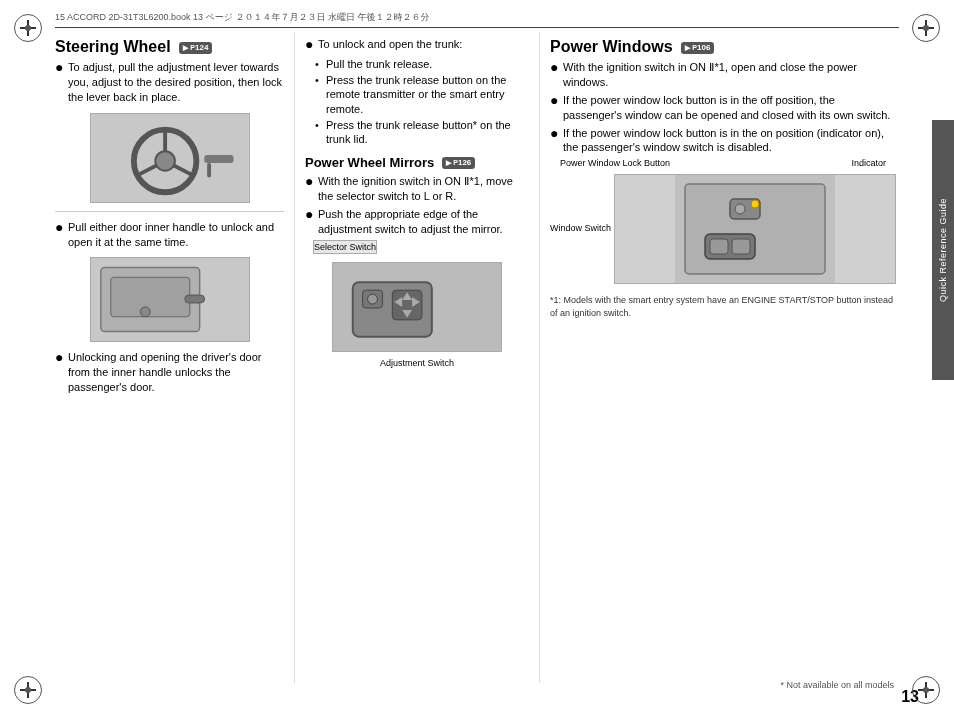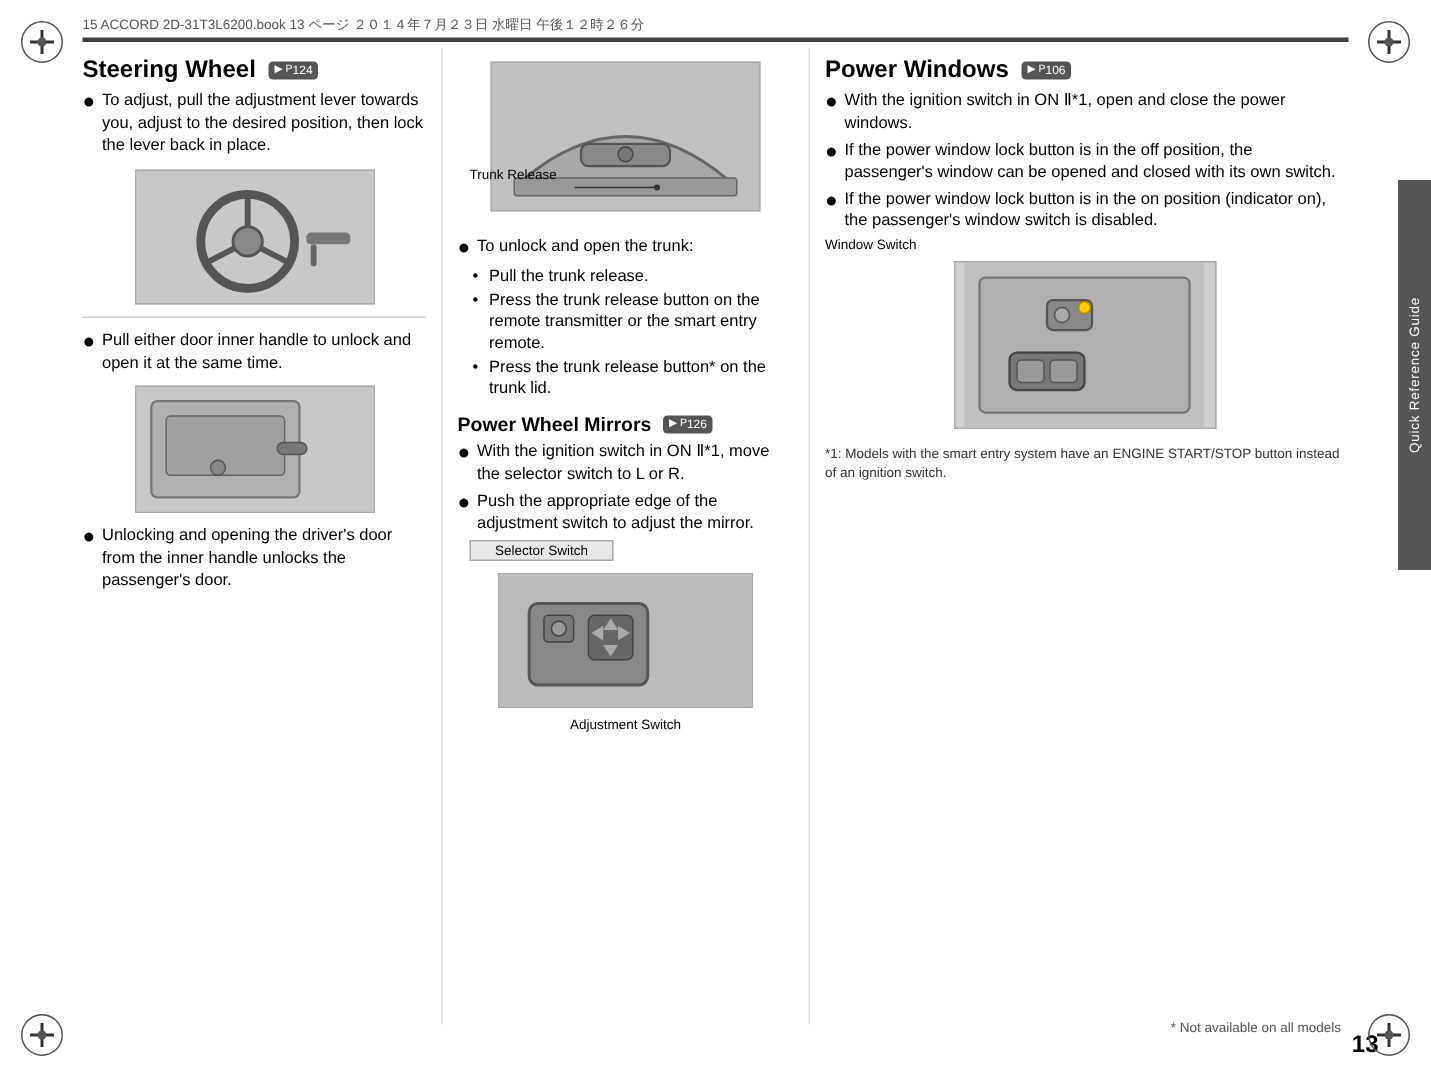--- a/index.html
+++ b/index.html
@@ -69,21 +69,21 @@
     .top-bar {
       position: absolute;
       top: 10px;
       left: 55px;
       right: 55px;
       height: 18px;
       font-size: 9px;
       color: #555;
       display: flex;
       align-items: center;
-      border-bottom: 3px solid #404040;
+      border-bottom: 1px solid #404040;
       padding-bottom: 2px;
     }
 
     
     .right-tab {
       position: absolute;
       right: 0;
       top: 120px;
       width: 22px;
       height: 260px;
@@ -159,21 +159,21 @@
       margin-top: 10px;
     }
 
     
     .page-ref {
       display: inline-flex;
       align-items: center;
       background: #555;
       color: #fff;
       font-size: 8px;
-      font-weight: normal;
+      font-weight: bold;
       padding: 1px 4px;
       border-radius: 3px;
       margin-left: 4px;
       vertical-align: middle;
     }
     .page-ref::before {
       content: '▶ P ';
       font-size: 7px;
     }
 
@@ -368,41 +368,20 @@
         <span class="bullet-dot">●</span>
         <span>Unlocking and opening the driver's door from the inner handle unlocks the passenger's door.</span>
       </div>
     </div>
   </div>
 
   <div class="col col-mid">
 
     <div>
 
-      <div style="position:relative; margin-bottom: 16px;">
-        <div class="img-box img-trunk">
-          <svg viewBox="0 0 180 100" width="180" height="100">
-            <rect width="180" height="100" fill="#c0c0c0"></rect>
-
-            <path d="M20,80 Q90,20 160,80" fill="#a8a8a8" stroke="#666" stroke-width="2"></path>
-            <rect x="15" y="78" width="150" height="12" rx="2" fill="#999" stroke="#666" stroke-width="1"></rect>
-
-            <rect x="60" y="55" width="60" height="15" rx="5" fill="#888" stroke="#555" stroke-width="1.5"></rect>
-            <circle cx="90" cy="62" r="5" fill="#777" stroke="#444" stroke-width="1"></circle>
-          </svg>
-        </div>
-
-        <div style="position:absolute; top:70px; left:8px; font-size:9px; white-space:nowrap;">
-          <span>Trunk Release</span>
-          <svg style="position:absolute; left:70px; top:4px;" width="60" height="20">
-            <line x1="0" y1="10" x2="55" y2="10" stroke="#333" stroke-width="1"></line>
-            <circle cx="55" cy="10" r="2" fill="#333"></circle>
-          </svg>
-        </div>
-      </div>
 
       <div class="bullet-item">
         <span class="bullet-dot">●</span>
         <span>To unlock and open the trunk:</span>
       </div>
       <div class="sub-bullet">
         <span class="sub-dot">•</span>
         <span>Pull the trunk release.</span>
       </div>
       <div class="sub-bullet">
@@ -424,21 +403,21 @@
         <span class="bullet-dot">●</span>
         <span>With the ignition switch in ON Ⅱ*1, move the selector switch to L or R.</span>
       </div>
       <div class="bullet-item">
         <span class="bullet-dot">●</span>
         <span>Push the appropriate edge of the adjustment switch to adjust the mirror.</span>
       </div>
 
       <div style="position:relative;">
         
-        <div style="font-size:9px; background:#e8e8e8; border:1px solid #aaa; display:inline-block; padding:1px 16px; position:relative; left:8px; margin-bottom:2px;">
+        <div style="font-size:9px; background:#e8e8e8; border:1px solid #aaa; display:inline-block; padding:1px 0; position:relative; left:8px; margin-bottom:2px;">
           <span>Selector Switch</span>
         </div>
         <div class="img-box img-mirror">
           <svg viewBox="0 0 170 90" width="170" height="90">
             <rect width="170" height="90" fill="#bbb"></rect>
 
             <rect x="20" y="20" width="80" height="55" rx="6" fill="#888" stroke="#555" stroke-width="2"></rect>
 
             <rect x="30" y="28" width="20" height="18" rx="3" fill="#777" stroke="#444" stroke-width="1"></rect>
             <circle cx="40" cy="37" r="5" fill="#999" stroke="#444" stroke-width="1"></circle>
@@ -472,23 +451,27 @@
       </div>
       <div class="bullet-item">
         <span class="bullet-dot">●</span>
         <span>If the power window lock button is in the off position, the passenger's window can be opened and closed with its own switch.</span>
       </div>
       <div class="bullet-item">
         <span class="bullet-dot">●</span>
         <span>If the power window lock button is in the on position (indicator on), the passenger's window switch is disabled.</span>
       </div>
 
+      <div class="pw-labels">
+        <span>Power Window Lock Button</span>
+        <span>Indicator</span>
+      </div>
 
       <div style="position:relative;">
-        <div style="display:flex; align-items:flex-start;flex-direction:column;">
+        <div style="display:flex; align-items:center;">
           <div style="font-size:9px; margin-right:3px; white-space:nowrap; line-height:1.3;">
             <span>Window Switch</span>
           </div>
           <div class="img-box img-window" style="flex:1;">
             <svg viewBox="0 0 160 110" width="160" height="110">
               <rect width="160" height="110" fill="#c0c0c0"></rect>
 
               <rect x="10" y="10" width="140" height="90" rx="4" fill="#b0b0b0" stroke="#777" stroke-width="1.5"></rect>
 
               <rect x="55" y="25" width="30" height="20" rx="4" fill="#888" stroke="#555" stroke-width="1.5"></rect>

